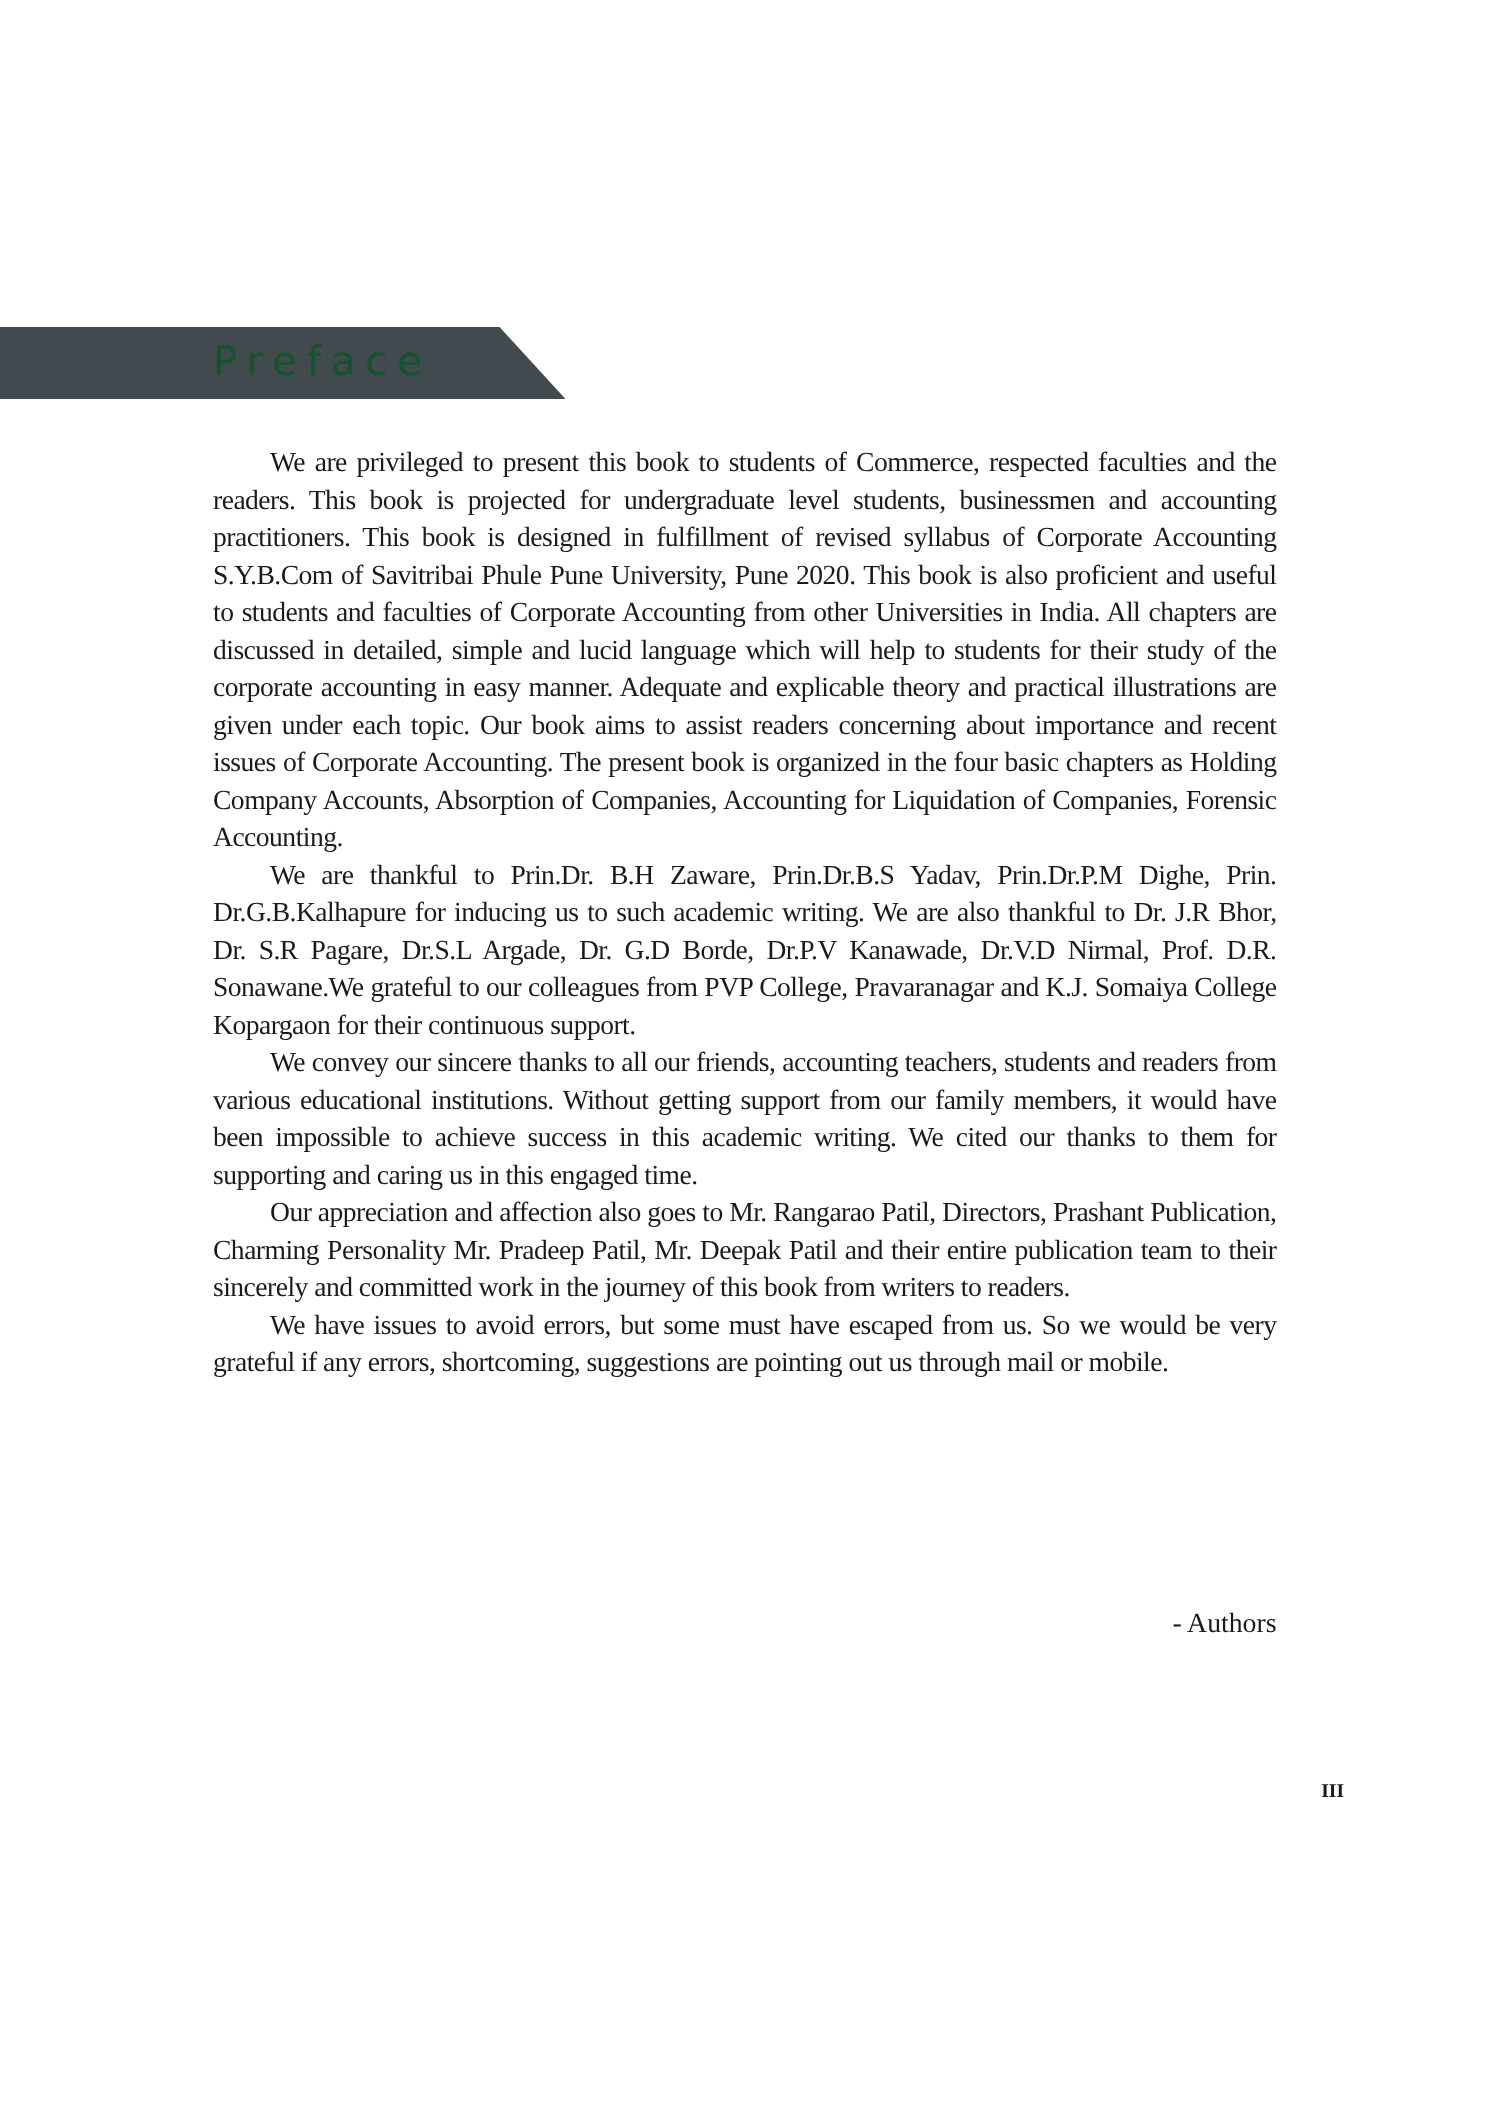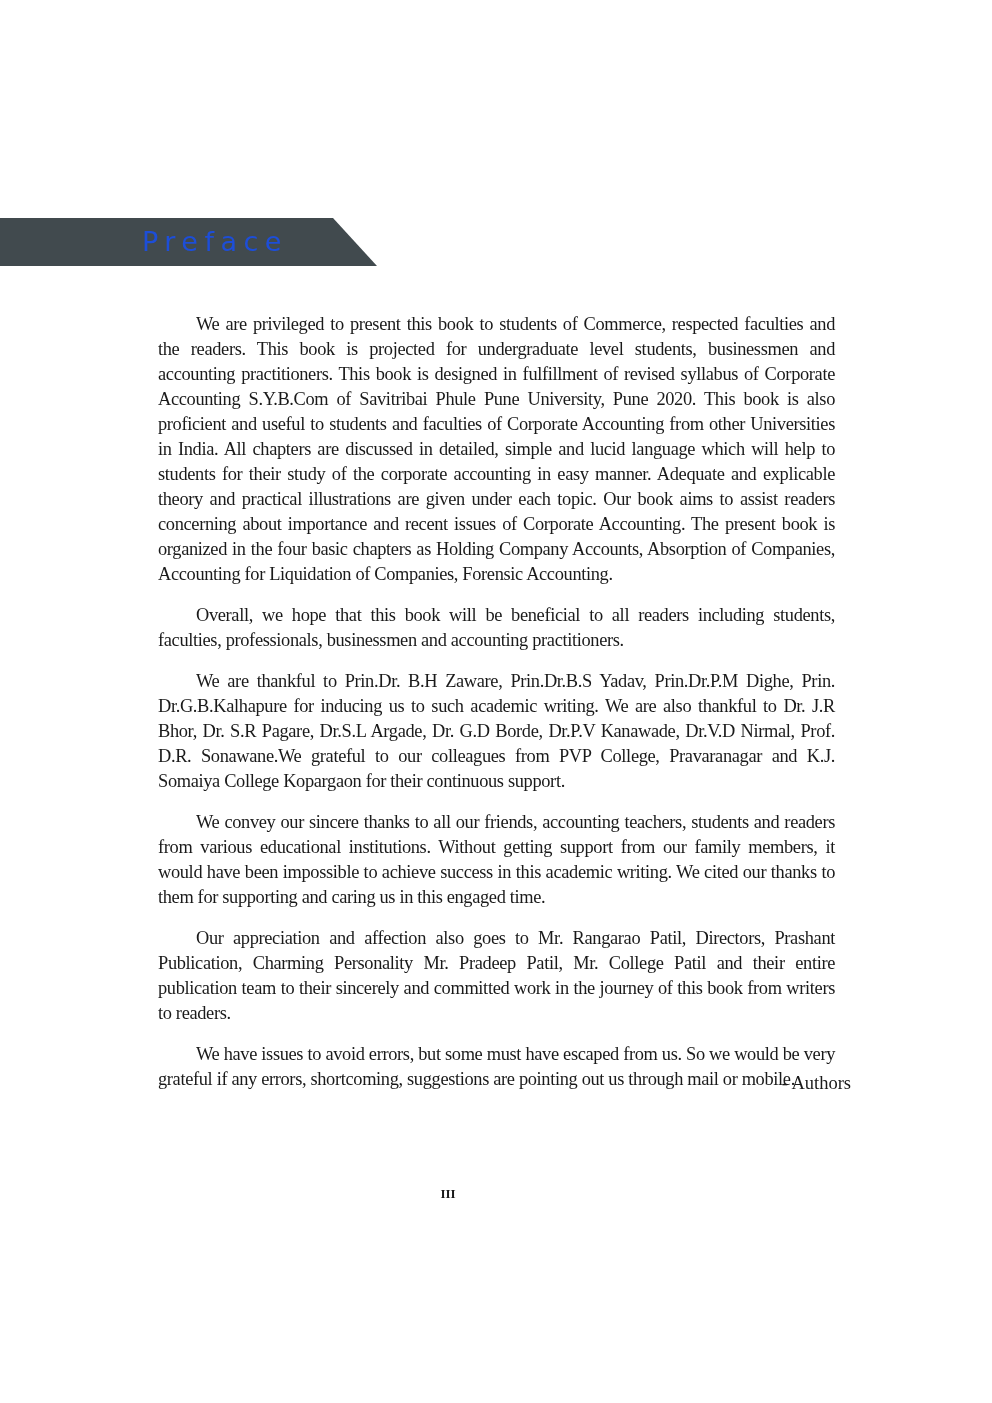--- a/index.html
+++ b/index.html
@@ -1,35 +1,34 @@
 <!DOCTYPE html>
 <html><head>
 <meta charset="utf-8">
 <style>
   html, body { margin:0; padding:0; background:#ffffff; }
   body { width:992px; height:1403px; position:relative; overflow:hidden; font-family:"Liberation Serif", serif; color:#1a1a1a; }
   .banner { position:absolute; left:0; top:218px; width:377px; height:48px; background:#414a4e;
     clip-path: polygon(0 0, 333px 0, 377px 48px, 0 48px); }
-  .banner-title { position:absolute; left:142px; top:222px; color:#1d4ed8; font-family:"DejaVu Sans", sans-serif;
+  .banner-title { position:absolute; left:142px; top:222px; color:#14532d; font-family:"DejaVu Sans", sans-serif;
     font-size:27px; letter-spacing:6.5px; line-height:40px; }
   .body-text { position:absolute; left:142px; top:296px; width:709px; font-size:18.4px; line-height:25px;
     text-align:justify; letter-spacing:-0.35px; }
-  .body-text p { margin:16px; text-indent:38px; }
+  .body-text p { margin:0; text-indent:38px; }
   .sig { position:absolute; right:141px; top:1071px; font-weight:normal; font-size:18.5px; line-height:25px; }
-  .pageno { position:absolute; left:0; width:896px; top:1186px; text-align:center; font-weight:bold; font-size:13px; }
+  .pageno { position:absolute; left:0; width:896px; top:1186px; text-align:right; font-weight:bold; font-size:13px; }
 </style>
 </head>
 <body>
 
 <div class="banner"></div>
 <div class="banner-title">Preface</div>
 
 <div class="body-text">
   <p>We are privileged to present this book to students of Commerce, respected faculties and the readers. This book is projected for undergraduate level students, businessmen and accounting practitioners. This book is designed in fulfillment of revised syllabus of Corporate Accounting S.Y.B.Com of Savitribai Phule Pune University, Pune 2020. This book is also proficient and useful to students and faculties of Corporate Accounting from other Universities in India. All chapters are discussed in detailed, simple and lucid language which will help to students for their study of the corporate accounting in easy manner. Adequate and explicable theory and practical illustrations are given under each topic. Our book aims to assist readers concerning about importance and recent issues of Corporate Accounting. The present book is organized in the four basic chapters as Holding Company Accounts, Absorption of Companies, Accounting for Liquidation of Companies, Forensic Accounting.</p>
-  <p>Overall, we hope that this book will be beneficial to all readers including students, faculties, professionals, businessmen and accounting practitioners.</p>
   <p>We are thankful to Prin.Dr. B.H Zaware, Prin.Dr.B.S Yadav, Prin.Dr.P.M Dighe, Prin. Dr.G.B.Kalhapure for inducing us to such academic writing. We are also thankful to Dr. J.R Bhor, Dr. S.R Pagare, Dr.S.L Argade, Dr. G.D Borde, Dr.P.V Kanawade, Dr.V.D Nirmal, Prof. D.R. Sonawane.We grateful to our colleagues from PVP College, Pravaranagar and K.J. Somaiya College Kopargaon for their continuous support.</p>
   <p>We convey our sincere thanks to all our friends, accounting teachers, students and readers from various educational institutions. Without getting support from our family members, it would have been impossible to achieve success in this academic writing. We cited our thanks to them for supporting and caring us in this engaged time.</p>
-  <p>Our appreciation and affection also goes to Mr. Rangarao Patil, Directors, Prashant Publication, Charming Personality Mr. Pradeep Patil, Mr. College Patil and their entire publication team to their sincerely and committed work in the journey of this book from writers to readers.</p>
+  <p>Our appreciation and affection also goes to Mr. Rangarao Patil, Directors, Prashant Publication, Charming Personality Mr. Pradeep Patil, Mr. Deepak Patil and their entire publication team to their sincerely and committed work in the journey of this book from writers to readers.</p>
   <p>We have issues to avoid errors, but some must have escaped from us. So we would be very grateful if any errors, shortcoming, suggestions are pointing out us through mail or mobile.</p>
 </div>
 
 <div class="sig">- Authors</div>
 <div class="pageno">III</div>
 
 </body></html>

